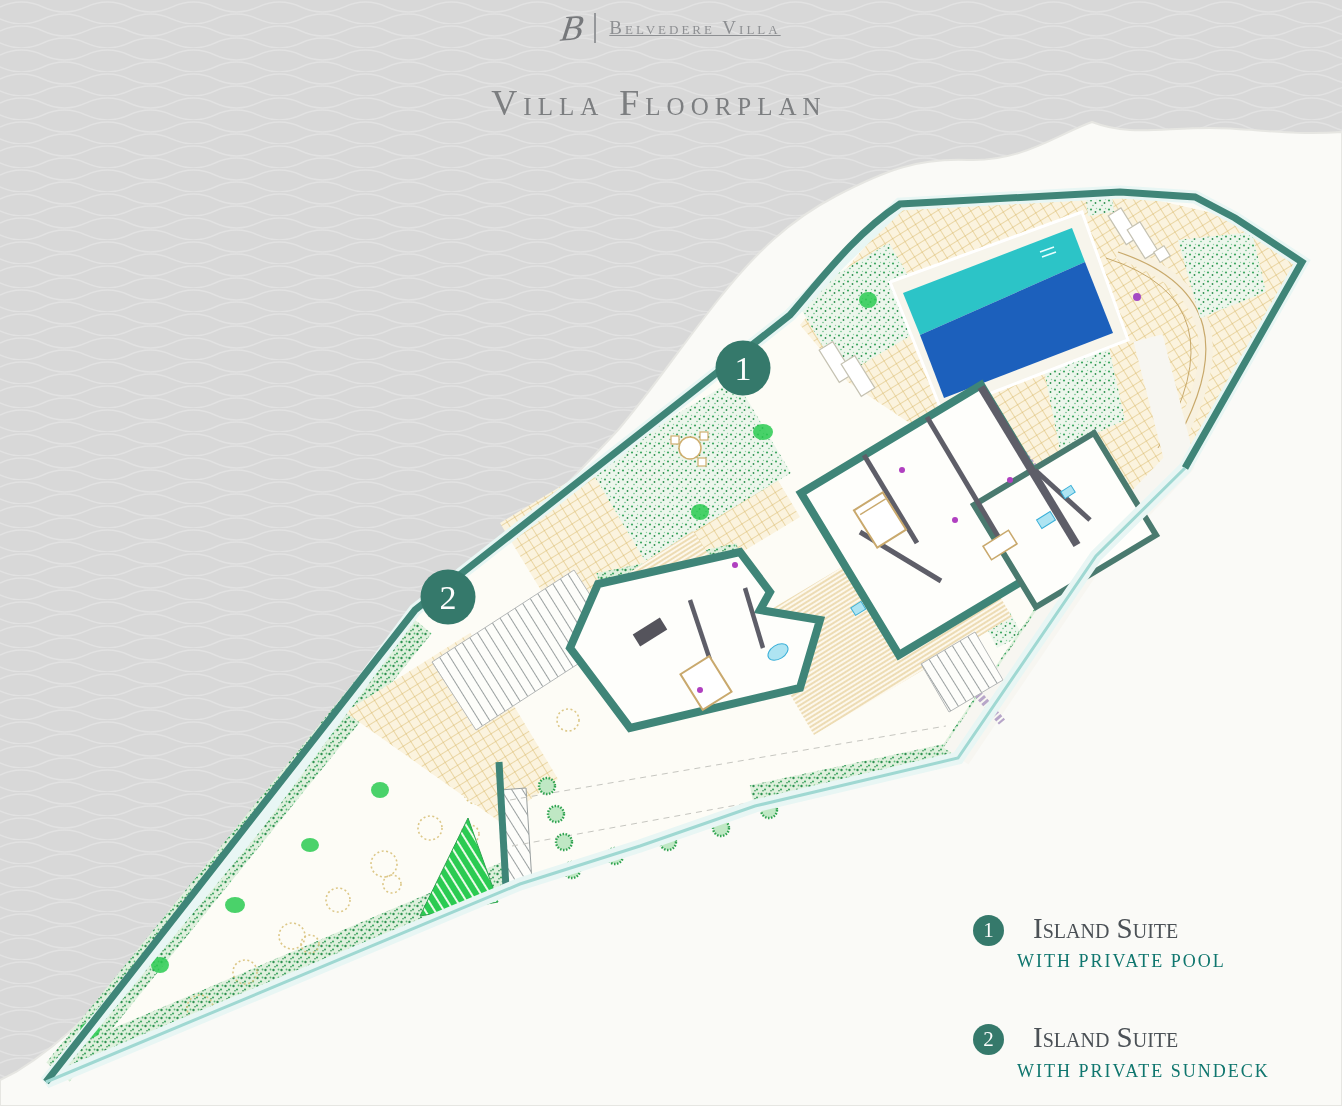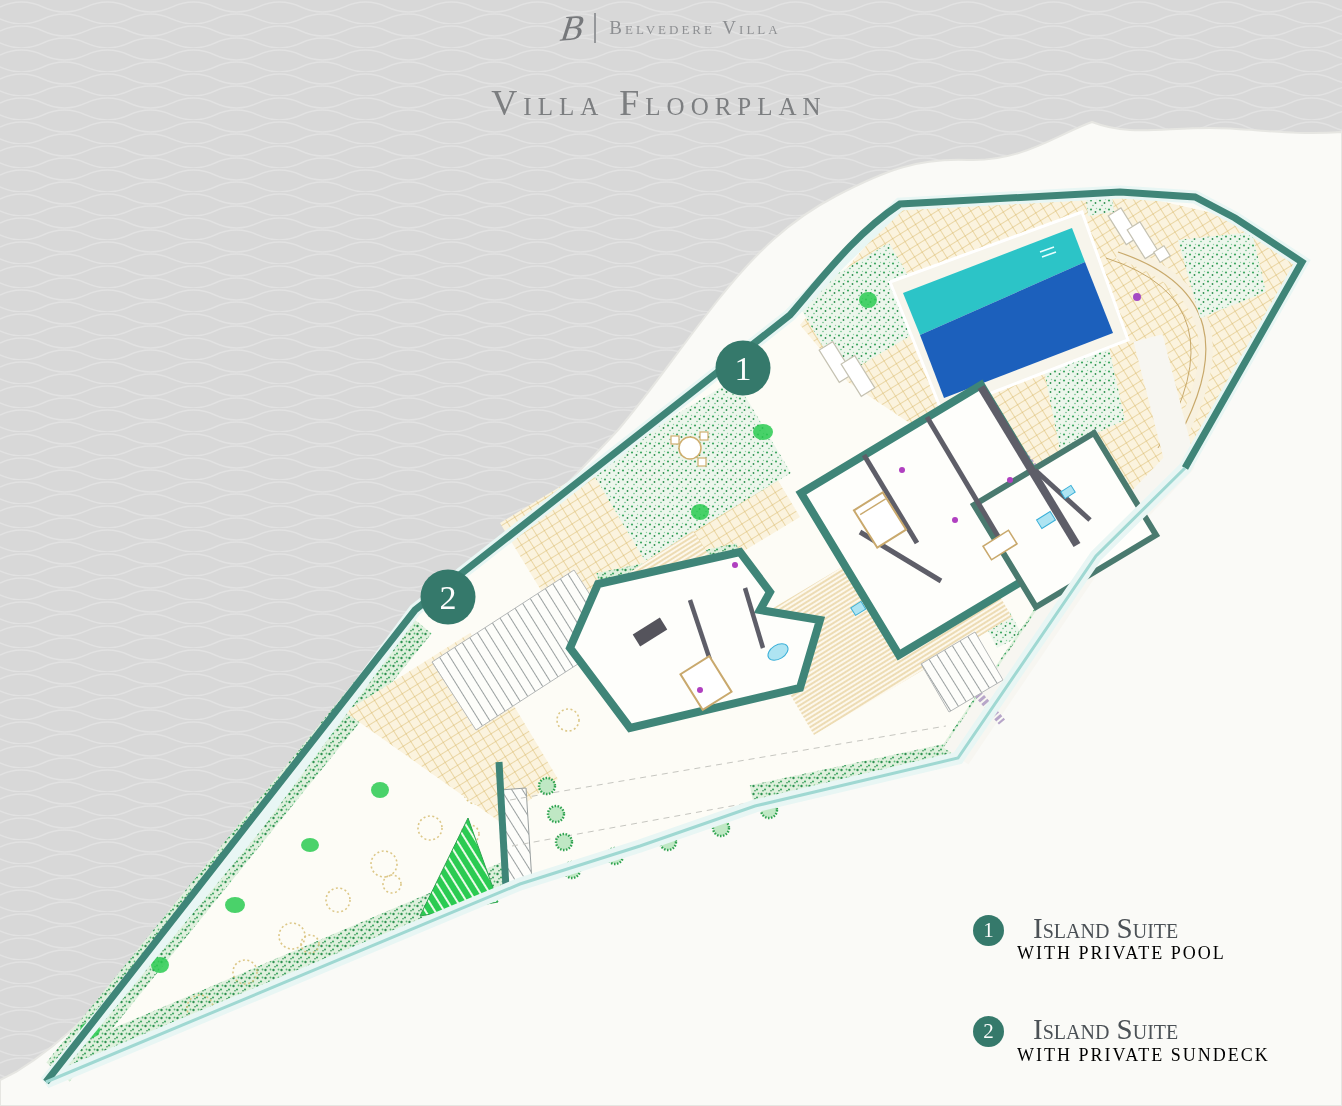--- a/index.html
+++ b/index.html
@@ -14,37 +14,37 @@
   .brandbar{
     position:absolute;top:4px;left:0;right:0;height:48px;
     display:flex;align-items:center;justify-content:center;gap:13px;z-index:5;
   }
   .monogram{
     font-size:36px;font-style:italic;color:#76787b;line-height:1;
     transform:skewX(-12deg) rotate(-4deg);letter-spacing:-2px;
   }
   .brand-divider{width:2px;height:30px;background:#95979a;}
   .brand-name{
-    font-variant:small-caps;font-size:19px;letter-spacing:3px;color:#8d8f92;
+    font-variant:small-caps;font-size:19px;letter-spacing:3px;color:#8d8f92;text-decoration:underline;
   }
   .page-title{
     position:absolute;top:82px;left:4px;right:28px;text-align:center;z-index:5;
     font-variant:small-caps;font-size:36px;letter-spacing:6px;color:#7c7e80;
   }
   
   .legend{position:absolute;left:973px;top:913px;z-index:6;}
   .legend-item{display:flex;align-items:flex-start;gap:13px;margin-bottom:50px;}
   .legend-num{
     flex:0 0 auto;width:31px;height:31px;border-radius:50%;
     background:#35796b;color:#fdfdfd;font-size:21px;
     display:flex;align-items:center;justify-content:center;margin-top:2px;
   }
   .legend-title{font-variant:small-caps;font-size:29px;line-height:1.05;color:#4b5156;margin-left:16px;}
   .legend-sub{
-    margin-top:0;font-size:18px;letter-spacing:2px;color:#000000;
+    margin-top:8px;font-size:18px;letter-spacing:2px;color:#0f766e;
     text-transform:uppercase;
   }
 </style>
 </head>
 <body>
 
 <div class="stage">
 
   <svg class="plan-svg" viewBox="0 0 1342 1106" xmlns="http://www.w3.org/2000/svg">
     <defs>

